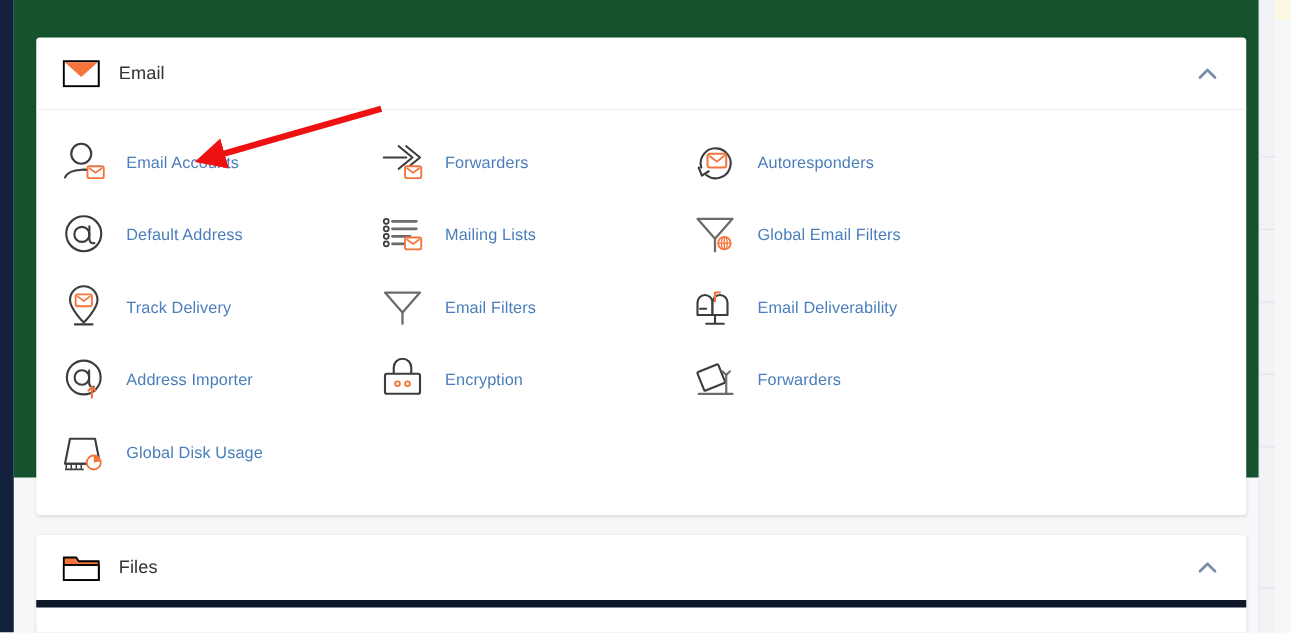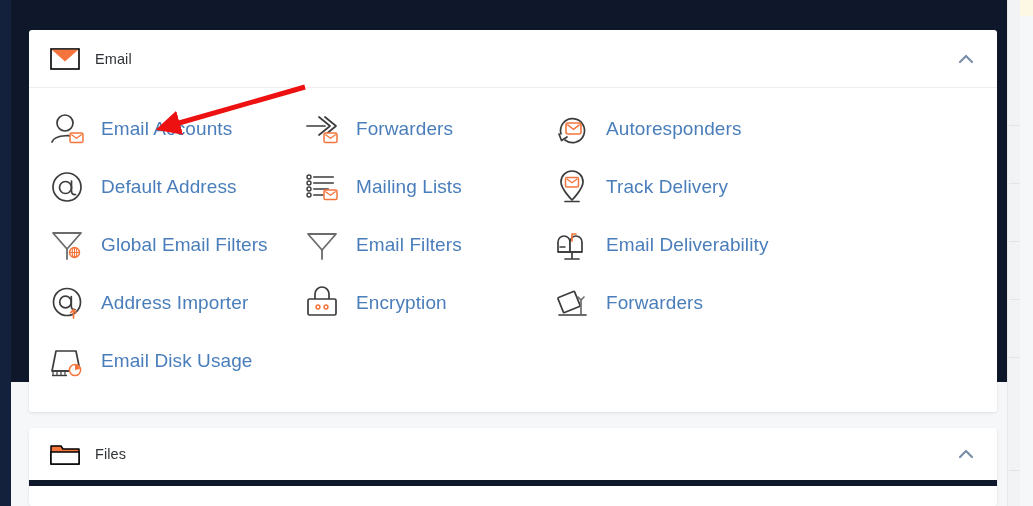--- a/index.html
+++ b/index.html
@@ -24,21 +24,21 @@
     position: absolute; left: 29px; top: 0;
     width: 1004px; height: 16px;
     background: #fcf8e3;
     border-left: 4px solid #f0c040;
   }
 
   
   .page {
     position: absolute; left: 11px; top: 0;
     width: 1009px; height: 382px;
-    background: #0f172a;
+    background: #14532d;
     padding-left: 36px;
   }
 
   
   .scrollbar-track {
     position: absolute; right: 0; top: 0;
     width: 13px; height: 506px;
     background: #f2f3f5;
     border-left: 1px solid #e6e8ea;
   }
@@ -102,21 +102,21 @@
     text-decoration: none;
     cursor: pointer;
   }
   .item-icon {
     width: 38px; height: 38px;
     flex: 0 0 auto;
     margin-right: 14px;
     display: flex; align-items: center; justify-content: center;
   }
   .item-label {
-    font-size: 19px;
+    font-size: 13px;
     color: #4a7ebb;
     letter-spacing: .1px;
     white-space: nowrap;
   }
 
   
   .annotation-arrow {
     position: absolute;
     left: 0; top: 0;
     width: 1033px; height: 506px;
@@ -216,41 +216,41 @@
               <rect x="19" y="20" width="13" height="9.5" rx="1.6" fill="#fff" stroke="#f4743b" stroke-width="1.5"></rect>
               <polyline points="20.3,21.4 25.5,25.2 30.7,21.4" fill="none" stroke="#f4743b" stroke-width="1.3"></polyline>
             </svg>
           </span>
           <span class="item-label">Mailing Lists</span>
         </a>
 
         <a class="grid-item">
           <span class="item-icon">
             <svg width="36" height="34" viewBox="0 0 36 34">
-              <path d="M17 30 C17 30 6 19 6 12 A11 11 0 0 1 28 12 C28 19 17 30 17 30 Z" fill="none" stroke="#3c3c3c" stroke-width="1.7" stroke-linejoin="round"></path>
-              <rect x="10.5" y="7.5" width="13" height="9.5" rx="1.6" fill="#fff" stroke="#f4743b" stroke-width="1.5"></rect>
-              <polyline points="11.8,8.9 17,12.7 22.2,8.9" fill="none" stroke="#f4743b" stroke-width="1.3"></polyline>
-              <line x1="10" y1="31.5" x2="24" y2="31.5" stroke="#3c3c3c" stroke-width="1.7" stroke-linecap="round"></line>
-            </svg>
-          </span>
-          <span class="item-label">Track Delivery</span>
-        </a>
-
-        <a class="grid-item">
-          <span class="item-icon">
-            <svg width="36" height="34" viewBox="0 0 36 34">
               <polygon points="3,5 31,5 17,21" fill="none" stroke="#6b6b6b" stroke-width="1.8" stroke-linejoin="round"></polygon>
               <line x1="17" y1="21" x2="17" y2="31" stroke="#6b6b6b" stroke-width="1.8" stroke-linecap="round"></line>
               <circle cx="24.5" cy="24.5" r="5" fill="#fff" stroke="#f4743b" stroke-width="1.5"></circle>
               <line x1="19.5" y1="24.5" x2="29.5" y2="24.5" stroke="#f4743b" stroke-width="1.1"></line>
               <line x1="24.5" y1="19.5" x2="24.5" y2="29.5" stroke="#f4743b" stroke-width="1.1"></line>
               <ellipse cx="24.5" cy="24.5" rx="2.3" ry="5" fill="none" stroke="#f4743b" stroke-width="1.1"></ellipse>
             </svg>
           </span>
           <span class="item-label">Global Email Filters</span>
+        </a>
+
+        <a class="grid-item">
+          <span class="item-icon">
+            <svg width="36" height="34" viewBox="0 0 36 34">
+              <path d="M17 30 C17 30 6 19 6 12 A11 11 0 0 1 28 12 C28 19 17 30 17 30 Z" fill="none" stroke="#3c3c3c" stroke-width="1.7" stroke-linejoin="round"></path>
+              <rect x="10.5" y="7.5" width="13" height="9.5" rx="1.6" fill="#fff" stroke="#f4743b" stroke-width="1.5"></rect>
+              <polyline points="11.8,8.9 17,12.7 22.2,8.9" fill="none" stroke="#f4743b" stroke-width="1.3"></polyline>
+              <line x1="10" y1="31.5" x2="24" y2="31.5" stroke="#3c3c3c" stroke-width="1.7" stroke-linecap="round"></line>
+            </svg>
+          </span>
+          <span class="item-label">Track Delivery</span>
         </a>
 
         <a class="grid-item">
           <span class="item-icon">
             <svg width="36" height="34" viewBox="0 0 36 34">
               <polygon points="3,6 31,6 17,22" fill="none" stroke="#6b6b6b" stroke-width="1.8" stroke-linejoin="round"></polygon>
               <line x1="17" y1="22" x2="17" y2="31" stroke="#6b6b6b" stroke-width="1.8" stroke-linecap="round"></line>
             </svg>
           </span>
           <span class="item-label">Email Filters</span>
@@ -316,21 +316,21 @@
               <line x1="2" y1="27" x2="30" y2="27" stroke="#3c3c3c" stroke-width="1.7"></line>
               <line x1="3" y1="28" x2="3" y2="31" stroke="#3c3c3c" stroke-width="1.2"></line>
               <line x1="7" y1="28" x2="7" y2="31" stroke="#3c3c3c" stroke-width="1.2"></line>
               <line x1="11" y1="28" x2="11" y2="31" stroke="#3c3c3c" stroke-width="1.2"></line>
               <line x1="15" y1="28" x2="15" y2="31" stroke="#3c3c3c" stroke-width="1.2"></line>
               <line x1="2" y1="31.5" x2="17" y2="31.5" stroke="#3c3c3c" stroke-width="1.4"></line>
               <circle cx="25" cy="26" r="5.6" fill="#fff" stroke="#f4743b" stroke-width="1.5"></circle>
               <path d="M25 26 L25 20.4 A5.6 5.6 0 0 1 29.9 25.1 Z" fill="#f4743b"></path>
             </svg>
           </span>
-          <span class="item-label">Email Disk Usage</span>
+          <span class="item-label">Global Disk Usage</span>
         </a>
 
       </div>
     </div>
 
     <div class="card" id="card-files">
       <div class="card-header">
         <span class="header-icon">
           <svg width="30" height="24" viewBox="0 0 30 24">
             <path d="M1 4 L11 4 L13 7 L29 7 L29 22 L1 22 Z" fill="#f4743b" stroke="#000" stroke-width="1.5" stroke-linejoin="round"></path>

